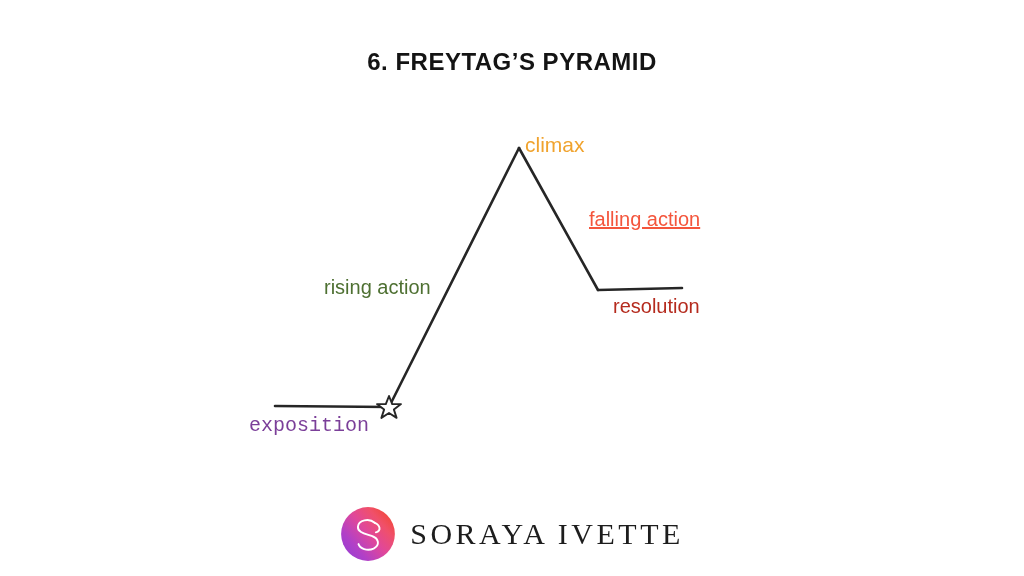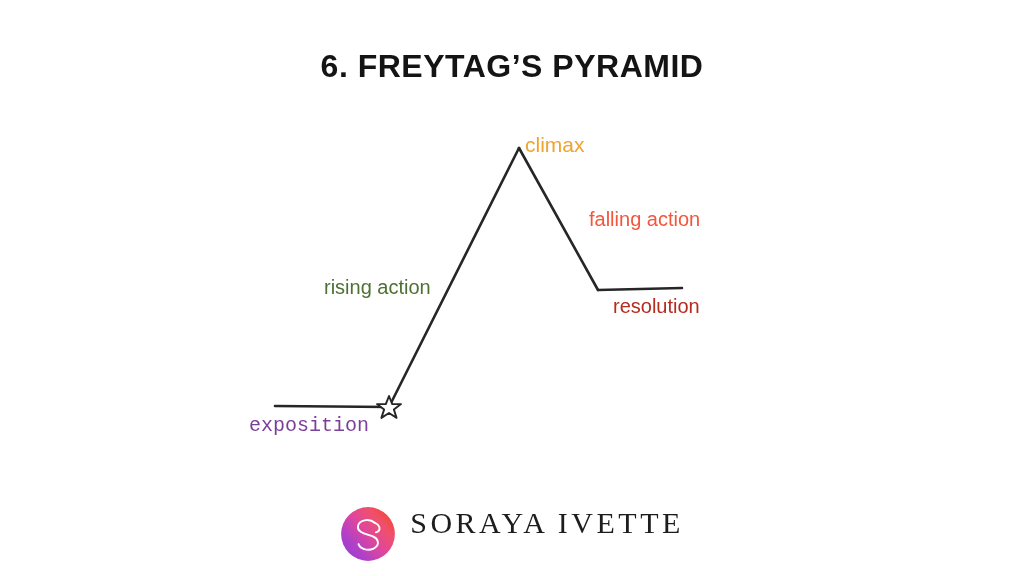--- a/index.html
+++ b/index.html
@@ -17,21 +17,21 @@
   }
 
   
   #slide-title {
     position: absolute;
     top: 48px;
     left: 0;
     width: 1024px;
     text-align: center;
     font-family: "Liberation Sans", sans-serif;
-    font-size: 32px;
+    font-size: 24px;
     font-weight: bold;
     letter-spacing: 0.5px;
     color: #141414;
     white-space: nowrap;
   }
 
   
   #freytag-diagram {
     position: absolute;
     left: 0;
@@ -59,20 +59,21 @@
     left: 525px;
     top: 134px;
     font-size: 21px;
     color: #F0A32E;
   }
   #label-falling-action {
     left: 589px;
     top: 209px;
     font-size: 20px;
     color: #F4553C;
+    text-decoration: underline;
   }
   #label-rising-action {
     left: 324px;
     top: 261px;
     font-size: 20px;
     color: #4E7032;
   }
   #label-resolution {
     left: 601px;
     top: 296px;
@@ -95,20 +96,21 @@
     font-family: Liberation Mono, monospace;
   }
 
   
   #logo-block {
     position: absolute;
     left: 0;
     bottom: 14px;
     width: 1024px;
     display: flex;
+    align-items: center;
     justify-content: center;
     gap: 14px;
   }
   #logo-mark {
     width: 56px;
     height: 56px;
     flex: 0 0 auto;
   }
   #logo-wordmark {
     font-family: "Liberation Serif", serif;

